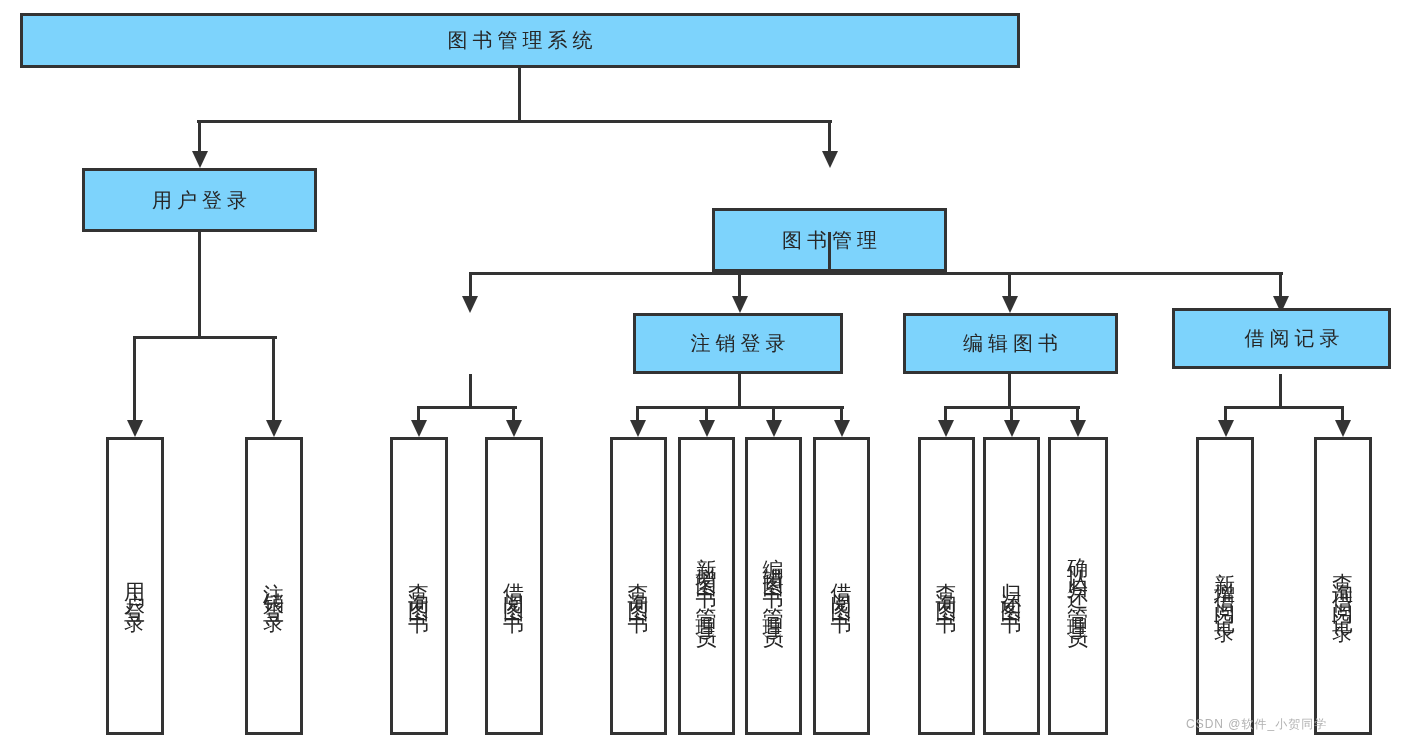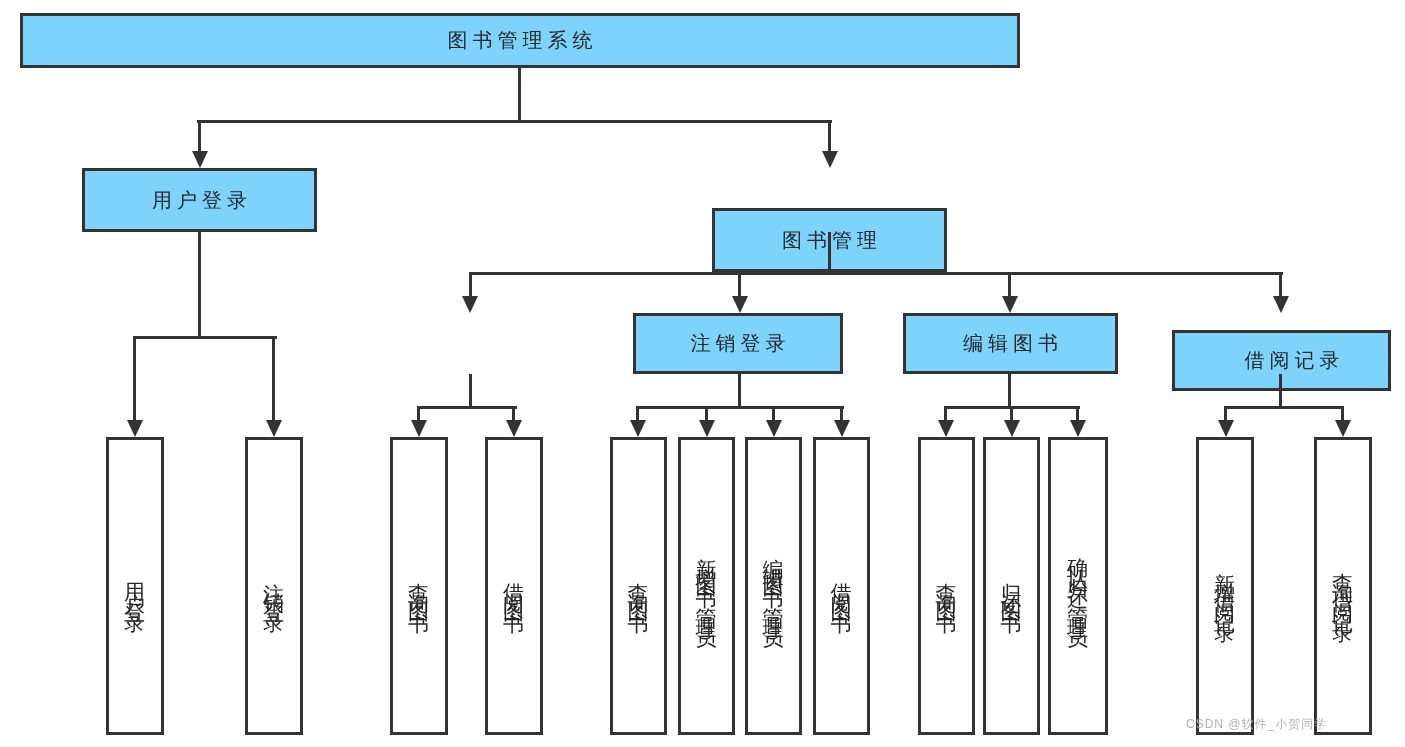--- a/index.html
+++ b/index.html
@@ -112,21 +112,21 @@
   <div class="arrow" style="left:462px; top:296px;"></div>
   <div class="vline" style="left:738px; top:272px; height:26px;"></div>
   <div class="arrow" style="left:732px; top:296px;"></div>
   <div class="vline" style="left:1008px; top:272px; height:26px;"></div>
   <div class="arrow" style="left:1002px; top:296px;"></div>
   <div class="vline" style="left:1279px; top:272px; height:26px;"></div>
   <div class="arrow" style="left:1273px; top:296px;"></div>
 
   <div class="hnode" style="left:633px; top:313px; width:210px; height:61px;">注销登录</div>
   <div class="hnode" style="left:903px; top:313px; width:215px; height:61px;">编辑图书</div>
-  <div class="hnode" style="left:1172px; top:330px; width:219px; height:61px;padding-left:21px;">借阅记录</div>
+  <div class="hnode" style="left:1172px; top:308px; width:219px; height:61px;padding-left:21px;">借阅记录</div>
 
   <div class="vline" style="left:469px; top:374px; height:35px;"></div>
   <div class="hline" style="left:417px; top:406px; width:100px;"></div>
   <div class="vline" style="left:417px; top:406px; height:16px;"></div>
   <div class="arrow" style="left:411px; top:420px;"></div>
   <div class="vline" style="left:512px; top:406px; height:16px;"></div>
   <div class="arrow" style="left:506px; top:420px;"></div>
 
   <div class="vline" style="left:738px; top:374px; height:35px;"></div>
   <div class="hline" style="left:636px; top:406px; width:208px;"></div>

